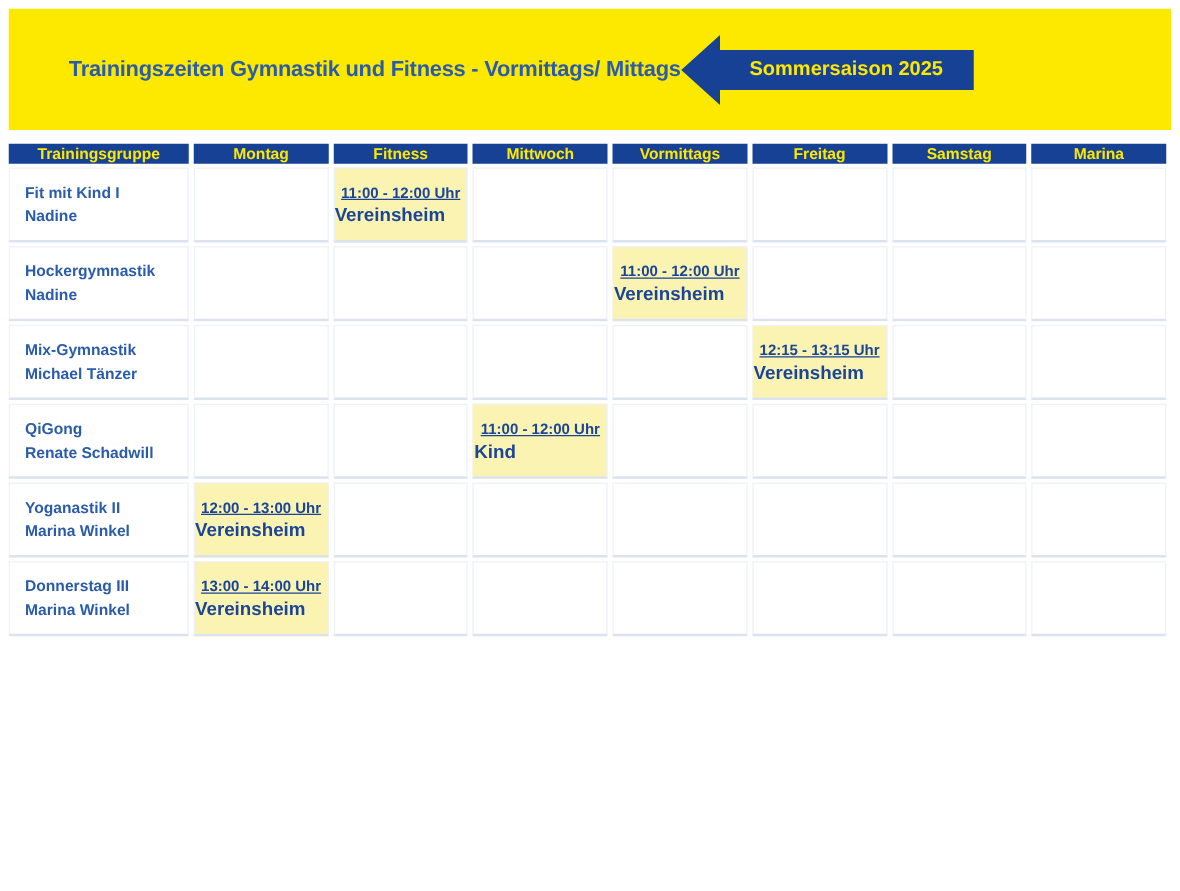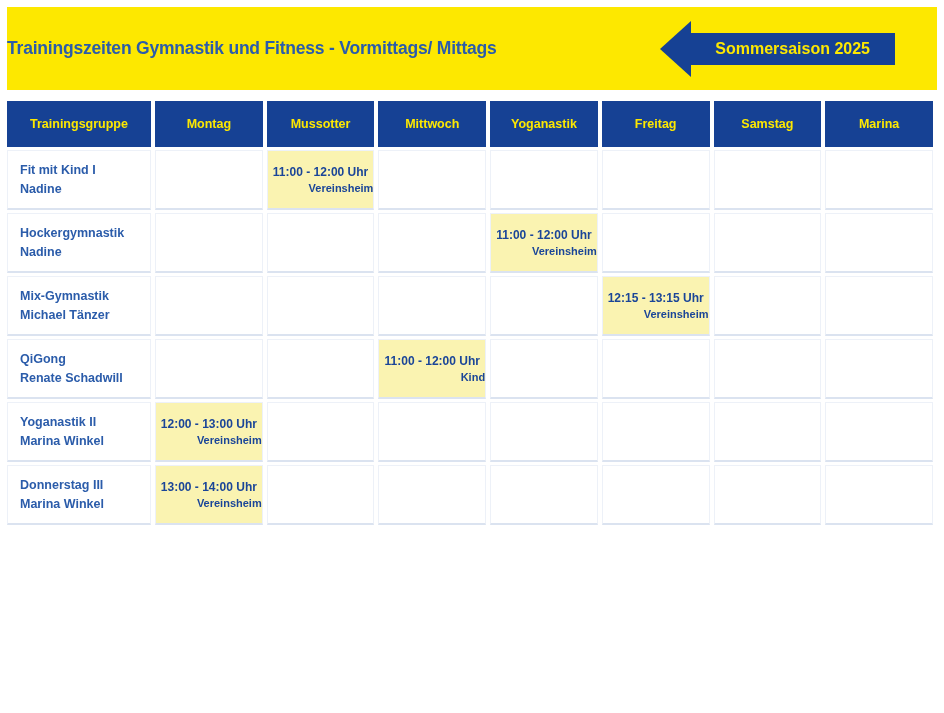--- a/index.html
+++ b/index.html
@@ -7,25 +7,26 @@
   body {
     font-family: "Liberation Sans", sans-serif;
     width: 944px;
     height: 713px;
     overflow: hidden;
   }
   .page { width: 944px; height: 713px; padding: 7px 7px 0 7px; }
 
   
   .banner {
-    height: 83px;
+    height: 97px;
     background: #fde800;
     display: flex;
     align-items: center;
-    justify-content: space-between;
+    justify-content: flex-start;
+    padding-left: 48px;
     padding-right: 42px;
   }
   .page-title {
     color: #2b5caa;
     font-size: 17.5px;
     font-weight: bold;
     letter-spacing: -0.2px;
     white-space: nowrap;
   }
   .badge-arrow { display: flex; align-items: center; }
@@ -56,21 +57,21 @@
     border-collapse: separate;
     border-spacing: 4px 3px;
     margin-left: -4px; 
   }
   table.schedule col.c-group { width: 144px; }
   table.schedule th {
     background: #164194;
     color: #fde800;
     font-size: 12.5px;
     font-weight: bold;
-    height: 46px;
+    height: 16px;
     text-align: center;
     vertical-align: middle;
   }
   table.schedule td {
     background: #ffffff;
     height: 60px;
     vertical-align: middle;
     border: 1px solid #edf1f8;
     border-bottom: 2px solid #dbe3f0;
   }
@@ -81,26 +82,27 @@
     font-weight: bold;
     line-height: 1.45;
   }
   td.session-cell.filled { background: #faf3b1; }
   .session-time {
     color: #1a4598;
     font-size: 12px;
     font-weight: bold;
     text-align: center;
     line-height: 1.5;
+    text-decoration: underline;
   }
   .session-location {
     color: #1a4598;
-    font-size: 11px;
-    font-weight: bold;
-    text-align: right;
+    font-size: 15px;
+    font-weight: bold;
+    text-align: left;
     line-height: 1.3;
   }
 </style>
 </head>
 <body>
 
 <div class="page">
 
   <div class="banner">
     <div class="page-title">Trainingszeiten Gymnastik und Fitness - Vormittags/ Mittags</div>
@@ -119,23 +121,23 @@
           <col>
           <col>
           <col>
           <col>
           <col>
       </colgroup>
       <thead>
         <tr>
           <th>Trainingsgruppe</th>
           <th>Montag</th>
-          <th>Mussotter</th>
+          <th>Fitness</th>
           <th>Mittwoch</th>
-          <th>Yoganastik</th>
+          <th>Vormittags</th>
           <th>Freitag</th>
           <th>Samstag</th>
           <th>Marina</th>
         </tr>
       </thead>
       <tbody>
           <tr>
             <td class="group-cell">
               <div class="group-name">Fit mit Kind I</div>
               <div class="trainer-name">Nadine</div>

